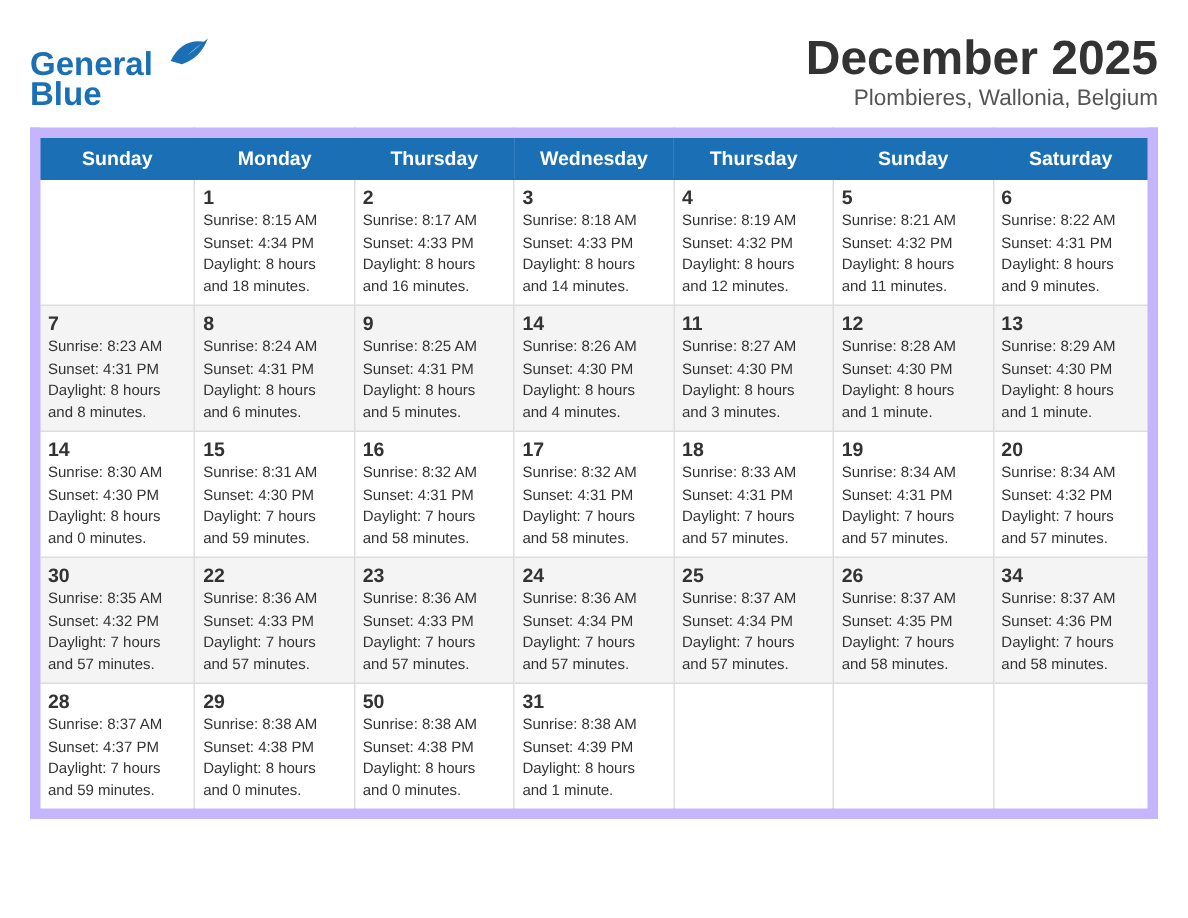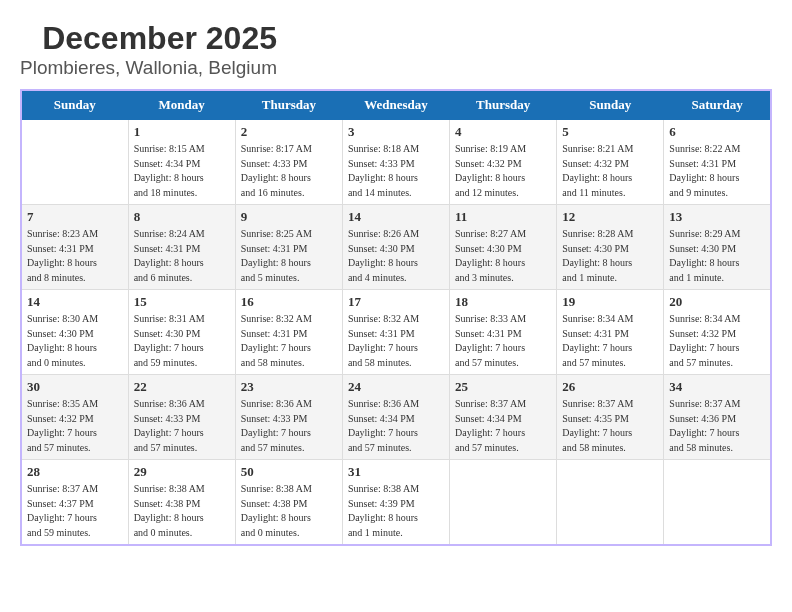--- a/index.html
+++ b/index.html
@@ -36,28 +36,27 @@
     }
     .title-block {
       text-align: right;
     }
     .month-title {
       font-size: 32px;
       font-weight: bold;
       color: #333;
     }
     .subtitle {
-      font-size: 19px;
+      font-size: 15px;
       color: #555;
     }
     .calendar {
       width: 100%;
       border-collapse: collapse;
-      border: 2px solid #c4b5fd;
-      font-family: Liberation Serif, serif;
+      border: 7px solid #c4b5fd;
     }
     .calendar th {
       background-color: #1a6fb5;
       color: #fff;
       font-size: 13px;
       font-weight: bold;
       padding: 6px 4px;
       text-align: center;
       border: 1px solid #1a6fb5;
     }
@@ -91,20 +90,31 @@
       background-color: #f4f4f4;
     }
     .calendar thead tr th {
       background-color: #1a6fb5;
     }
   </style>
 </head>
 <body>
 
 <div class="header">
+  <div class="logo">
+    <div>
+      <div class="logo-text">
+        <span>General</span>
+        <svg class="logo-bird" viewBox="0 0 40 35" fill="none" xmlns="http://www.w3.org/2000/svg">
+          <path d="M5 25 Q15 5 35 8 Q25 15 20 20 Q30 12 38 5 Q32 22 15 28 Z" fill="#1a6fb5"></path>
+        </svg>
+      </div>
+      <div class="logo-text" style="color:#1a6fb5; margin-top:-4px;">Blue</div>
+    </div>
+  </div>
   <div class="title-block">
     <div class="month-title">December 2025</div>
     <div class="subtitle">Plombieres, Wallonia, Belgium</div>
   </div>
 </div>
 
 <table class="calendar">
   <thead>
     <tr id="days-header">
         <th>Sunday</th>

